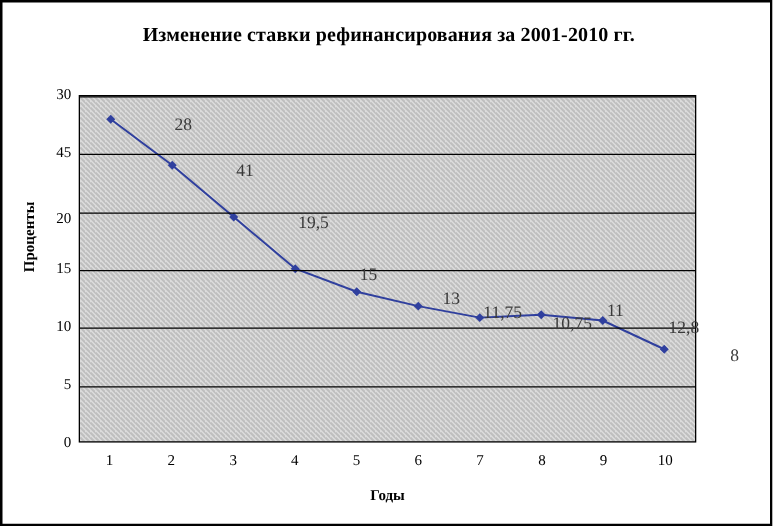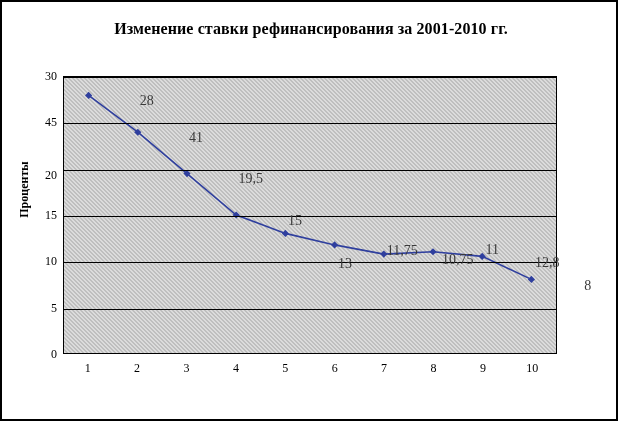--- a/index.html
+++ b/index.html
@@ -163,35 +163,36 @@
   <div class="grid-line" style="top: 231.667px;"></div>
       <div class="grid-line" style="top: 185.333px;"></div>
       <div class="grid-line" style="top: 139px;"></div>
       <div class="grid-line" style="top: 92.6667px;"></div>
       <div class="grid-line" style="top: 46.3333px;"></div>
       <div class="grid-line" style="top: 0px;"></div>
       <div class="point-label" style="left: 31.7px; top: 15.5333px;">28</div>
       <div class="point-label" style="left: 81.1px; top: 52.6px;">41</div>
       <div class="point-label" style="left: 130.5px; top: 94px;">19,5</div>
       <div class="point-label" style="left: 179.9px; top: 136px;">15</div>
-      <div class="point-label" style="left: 230px; top: 154.533px; margin-top: 24px;">13</div>
+      <div class="point-label" style="left: 246px; top: 154.533px;">13</div>
       <div class="point-label" style="left: 278.7px; top: 166.117px;">11,75</div>
       <div class="point-label" style="left: 334px; top: 175.383px;">10,75</div>
       <div class="point-label" style="left: 377.5px; top: 165px;">11</div>
       <div class="point-label" style="left: 426.9px; top: 177.7px;">12,8</div>
       <div class="point-label" style="left: 476.3px; top: 200.867px;">8</div>
     </div>
 
   <div id="x-axis-labels">
       <div class="x-tick-label" style="left: 24.7px;">1</div>
       <div class="x-tick-label" style="left: 74.1px;">2</div>
       <div class="x-tick-label" style="left: 123.5px;">3</div>
       <div class="x-tick-label" style="left: 172.9px;">4</div>
       <div class="x-tick-label" style="left: 222.3px;">5</div>
       <div class="x-tick-label" style="left: 271.7px;">6</div>
       <div class="x-tick-label" style="left: 321.1px;">7</div>
       <div class="x-tick-label" style="left: 370.5px;">8</div>
       <div class="x-tick-label" style="left: 419.9px;">9</div>
       <div class="x-tick-label" style="left: 469.3px;">10</div>
     </div>
 
+  <div id="x-axis-title">Годы</div>
 
 </div>
 
 </body></html>

